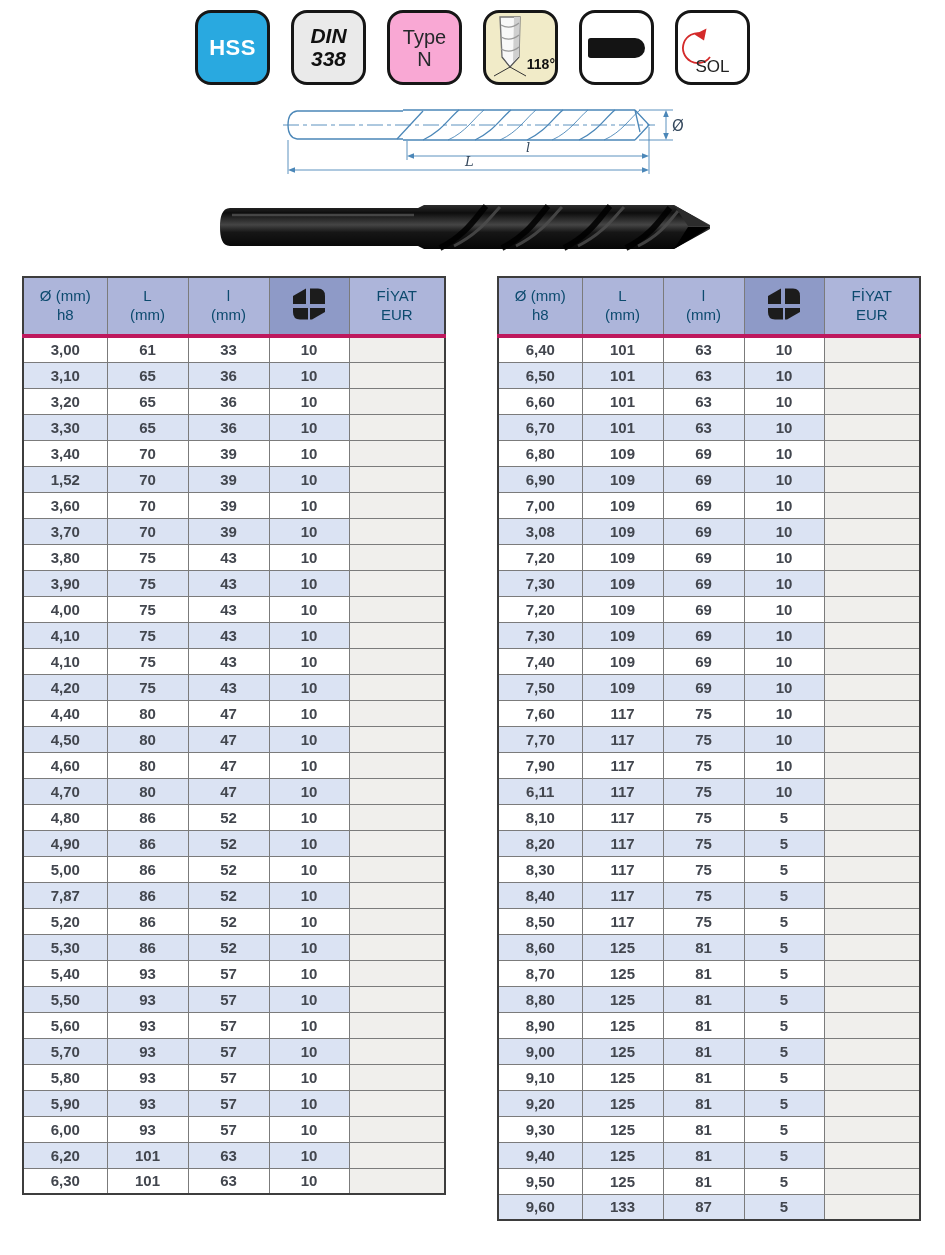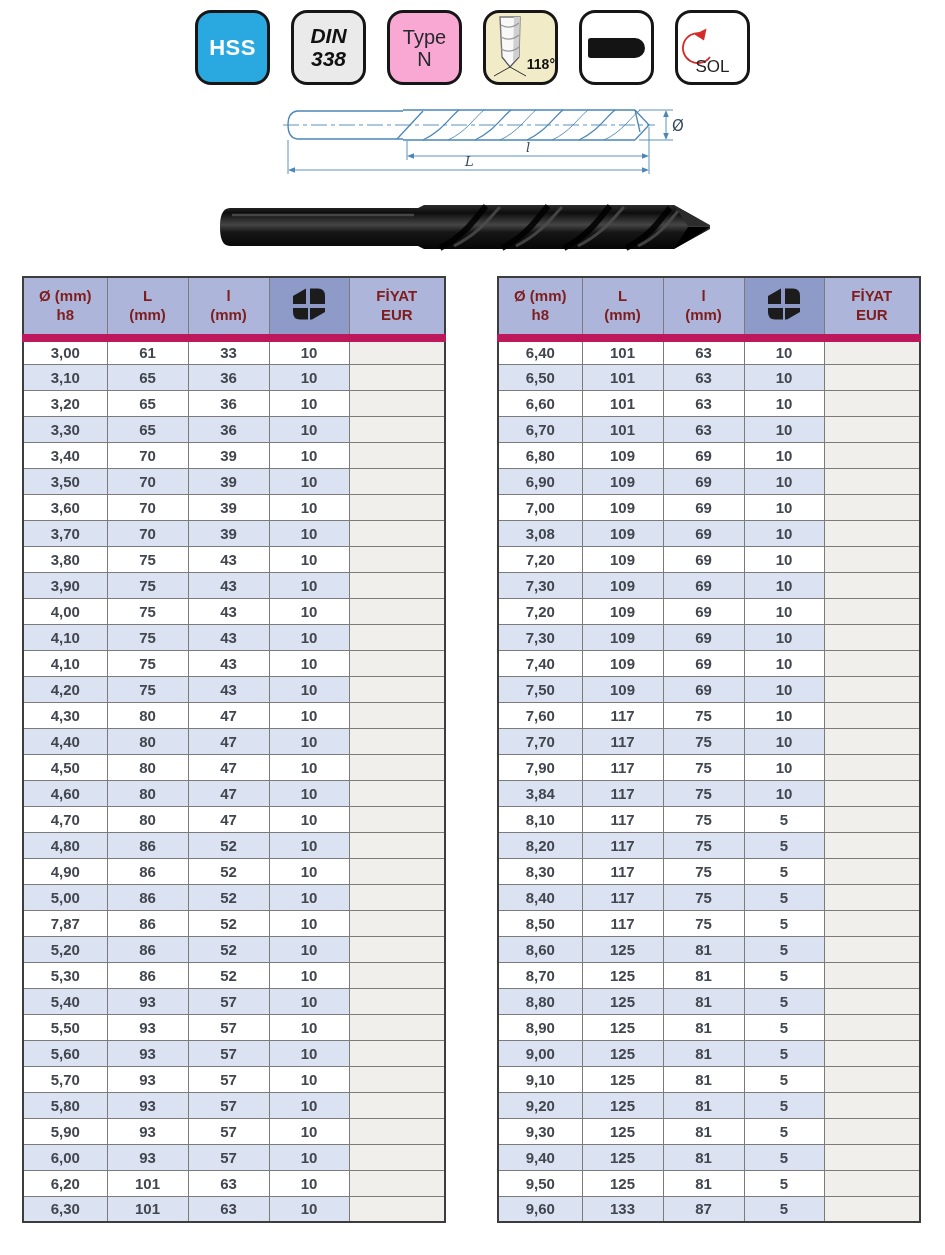--- a/index.html
+++ b/index.html
@@ -27,22 +27,22 @@
   
   .tech-drawing{position:absolute;left:283px;top:99px;}
   .drill-photo{position:absolute;left:218px;top:193px;}
   
   table{border-collapse:collapse;table-layout:fixed;width:422px;position:absolute;top:276px;}
   table.left{left:22px;}
   table.right{left:497px;}
   th,td{border:1px solid #7b7b7b;text-align:center;vertical-align:middle;padding:0;}
   table{border:2px solid #3d3d3d;}
   thead th{
-    background:#adb5da;height:56px;border-bottom:8px solid #be185d;
-    color:#7f1d1d;font-size:15px;font-weight:700;line-height:1.25;
+    background:#adb5da;height:56px;border-bottom:4px solid #be185d;
+    color:#0c4a6e;font-size:15px;font-weight:400;line-height:1.25;
   }
   thead th.icon-col{background:#8e9ac7;}
   tbody tr{height:26px;}
   tbody td{font-size:15px;font-weight:700;color:#42464e;background:#ffffff;}
   tbody tr:nth-child(even) td{background:#dbe3f3;}
   tbody td.price{background:#f0efec !important;}
   .hdr-sub{display:block;}
 </style>
 </head>
 <body>
@@ -224,21 +224,21 @@
         <td class="price"></td>
       </tr>
       <tr>
         <td>3,40</td>
         <td>70</td>
         <td>39</td>
         <td>10</td>
         <td class="price"></td>
       </tr>
       <tr>
-        <td>3,50</td>
+        <td>1,52</td>
         <td>70</td>
         <td>39</td>
         <td>10</td>
         <td class="price"></td>
       </tr>
       <tr>
         <td>3,60</td>
         <td>70</td>
         <td>39</td>
         <td>10</td>
@@ -283,27 +283,20 @@
         <td>4,10</td>
         <td>75</td>
         <td>43</td>
         <td>10</td>
         <td class="price"></td>
       </tr>
       <tr>
         <td>4,20</td>
         <td>75</td>
         <td>43</td>
-        <td>10</td>
-        <td class="price"></td>
-      </tr>
-      <tr>
-        <td>4,30</td>
-        <td>80</td>
-        <td>47</td>
         <td>10</td>
         <td class="price"></td>
       </tr>
       <tr>
         <td>4,40</td>
         <td>80</td>
         <td>47</td>
         <td>10</td>
         <td class="price"></td>
       </tr>
@@ -588,21 +581,21 @@
         <td class="price"></td>
       </tr>
       <tr>
         <td>7,90</td>
         <td>117</td>
         <td>75</td>
         <td>10</td>
         <td class="price"></td>
       </tr>
       <tr>
-        <td>3,84</td>
+        <td>6,11</td>
         <td>117</td>
         <td>75</td>
         <td>10</td>
         <td class="price"></td>
       </tr>
       <tr>
         <td>8,10</td>
         <td>117</td>
         <td>75</td>
         <td>5</td>

